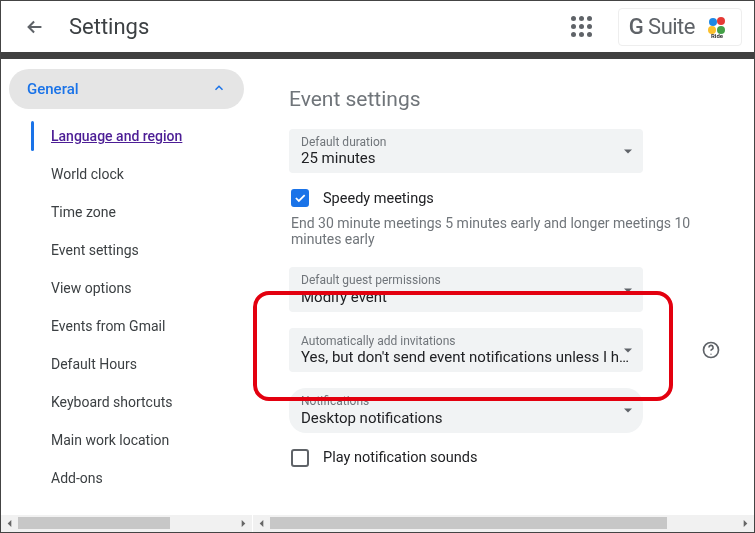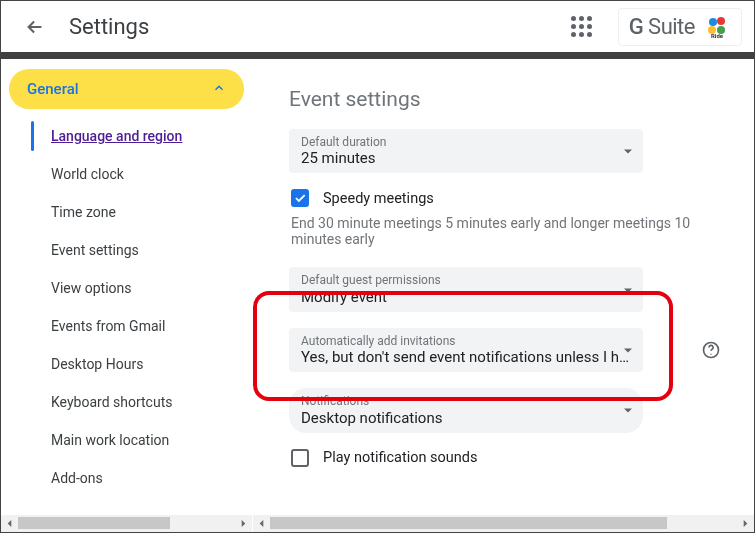--- a/index.html
+++ b/index.html
@@ -24,21 +24,21 @@
   .soul-logo { width:28px; height:28px; border-radius:4px; display:grid; place-items:center; font-size:8px; font-weight:700; line-height:1; text-align:center; }
   .soul-logo svg { display:block; }
 
   .body-area { position:absolute; top:58px; bottom:0; left:0; right:0; display:flex; }
 
   
   .sidebar-outer { width:252px; height:100%; overflow:hidden; position:relative; border-right:1px solid #fff; }
   .sidebar-scroll { width:100%; height:calc(100% - 17px); overflow-y:auto; overflow-x:hidden; scrollbar-width:thin; }
   .side-section {
     margin:10px 8px 4px 8px; height:40px; border-radius:20px;
-    background:#fde047; display:flex; align-items:center; padding:0 18px; justify-content:space-between;
+    background:#e5e5e5; display:flex; align-items:center; padding:0 18px; justify-content:space-between;
   }
   .side-section-label { color:#1a73e8; font-size:15px; font-weight:500; }
   .chev { color:#1a73e8; }
   .nav-list { padding:4px 0 4px 0; }
   .nav-item {
     height:38px; display:flex; align-items:center; padding-left:50px;
     font-size:14px; color:#3c4043;
   }
   .nav-item.active { color:#4c1d95; font-weight:500; position:relative;text-decoration:underline; }
   .nav-item.active::before {
@@ -154,21 +154,21 @@
           <div class="nav-item">
               <span>Event settings</span>
             </div>
           <div class="nav-item">
               <span>View options</span>
             </div>
           <div class="nav-item">
               <span>Events from Gmail</span>
             </div>
           <div class="nav-item">
-              <span>Desktop Hours</span>
+              <span>Default Hours</span>
             </div>
           <div class="nav-item">
               <span>Keyboard shortcuts</span>
             </div>
           <div class="nav-item">
               <span>Main work location</span>
             </div>
           <div class="nav-item">
               <span>Add-ons</span>
             </div>

